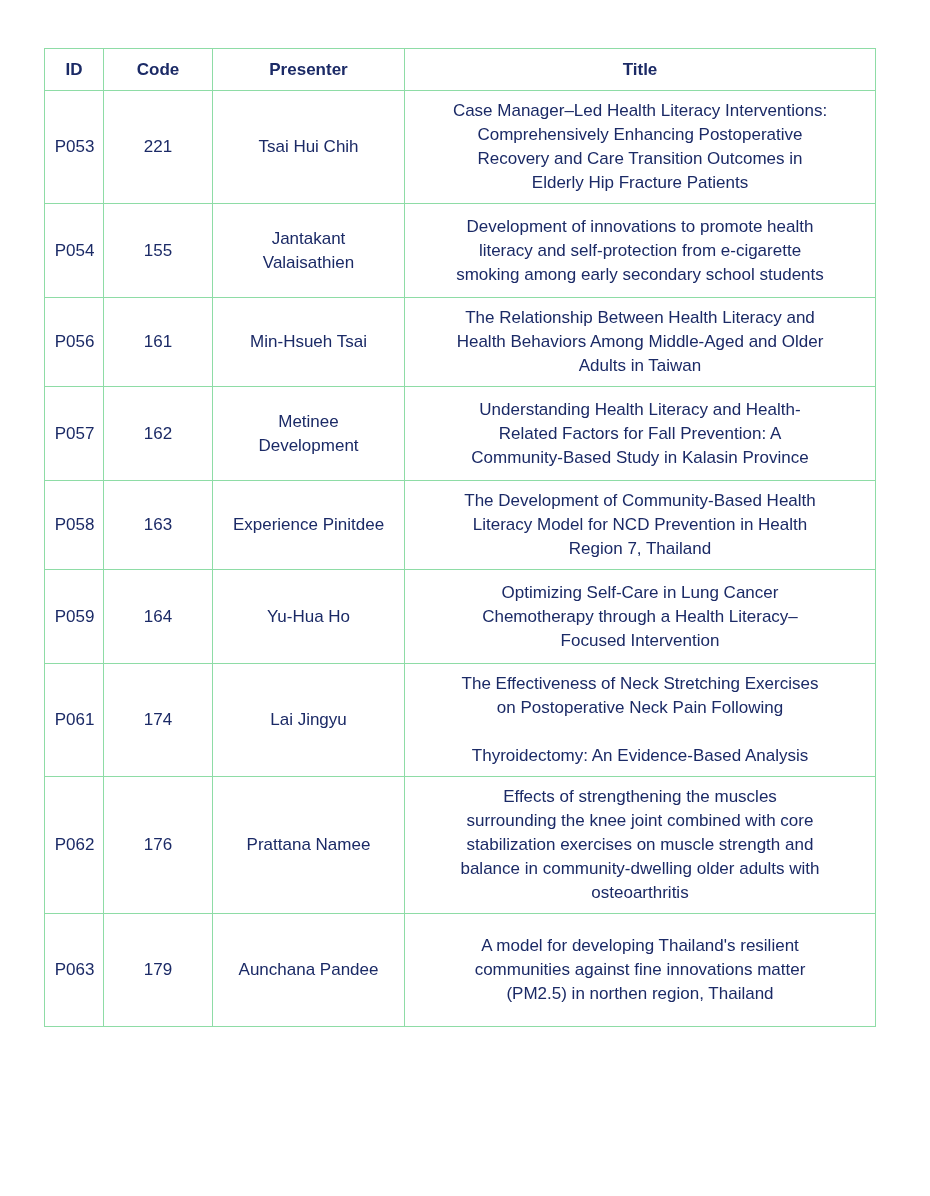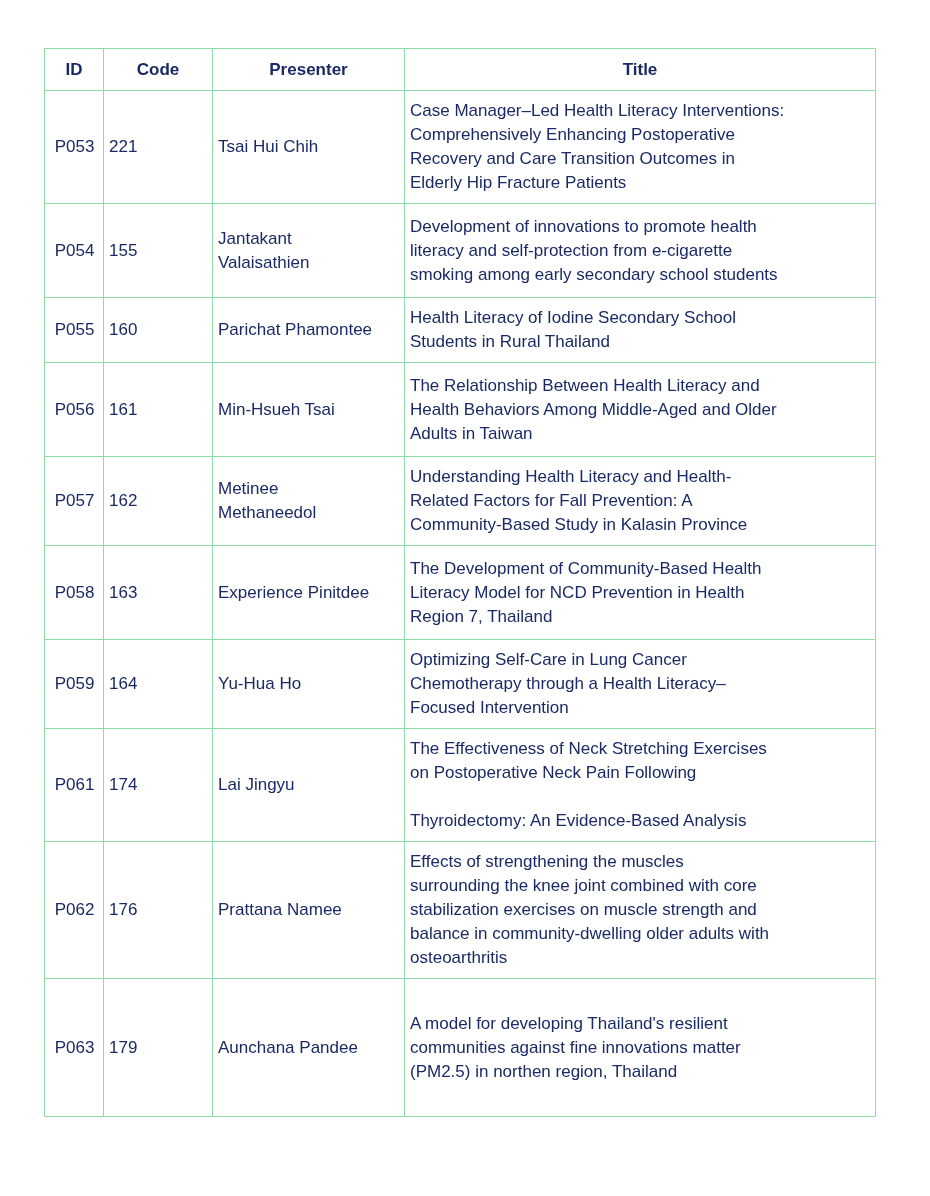--- a/index.html
+++ b/index.html
@@ -35,20 +35,21 @@
     font-size: 17px;
     font-weight: 700;
     text-align: center;
     height: 42px;
     padding: 2px 4px;
     box-sizing: border-box;
   }
   td {
     font-size: 17px;
     line-height: 24px;
+    text-align: center;
     padding: 8px 5px;
     box-sizing: border-box;
   }
   td.cell-id {
     text-align: center;
     padding-left: 1px;
     padding-right: 0;
   }
   td.cell-presenter,
   td.cell-title {
@@ -99,39 +100,32 @@
       <tr>
         <td class="cell-id">P054</td>
         <td class="cell-code">155</td>
         <td class="cell-presenter">Jantakant
 Valaisathien</td>
         <td class="cell-title">Development of innovations to promote health
 literacy and self-protection from e-cigarette
 smoking among early secondary school students</td>
       </tr>
       <tr>
-        <td class="cell-id">P055</td>
-        <td class="cell-code">160</td>
-        <td class="cell-presenter">Parichat Phamontee</td>
-        <td class="cell-title">Health Literacy of Iodine Secondary School
-Students in Rural Thailand</td>
-      </tr>
-      <tr>
         <td class="cell-id">P056</td>
         <td class="cell-code">161</td>
         <td class="cell-presenter">Min-Hsueh Tsai</td>
         <td class="cell-title">The Relationship Between Health Literacy and
 Health Behaviors Among Middle-Aged and Older
 Adults in Taiwan</td>
       </tr>
       <tr>
         <td class="cell-id">P057</td>
         <td class="cell-code">162</td>
         <td class="cell-presenter">Metinee
-Methaneedol</td>
+Development</td>
         <td class="cell-title">Understanding Health Literacy and Health-
 Related Factors for Fall Prevention: A
 Community-Based Study in Kalasin Province</td>
       </tr>
       <tr>
         <td class="cell-id">P058</td>
         <td class="cell-code">163</td>
         <td class="cell-presenter">Experience Pinitdee</td>
         <td class="cell-title">The Development of Community-Based Health
 Literacy Model for NCD Prevention in Health

